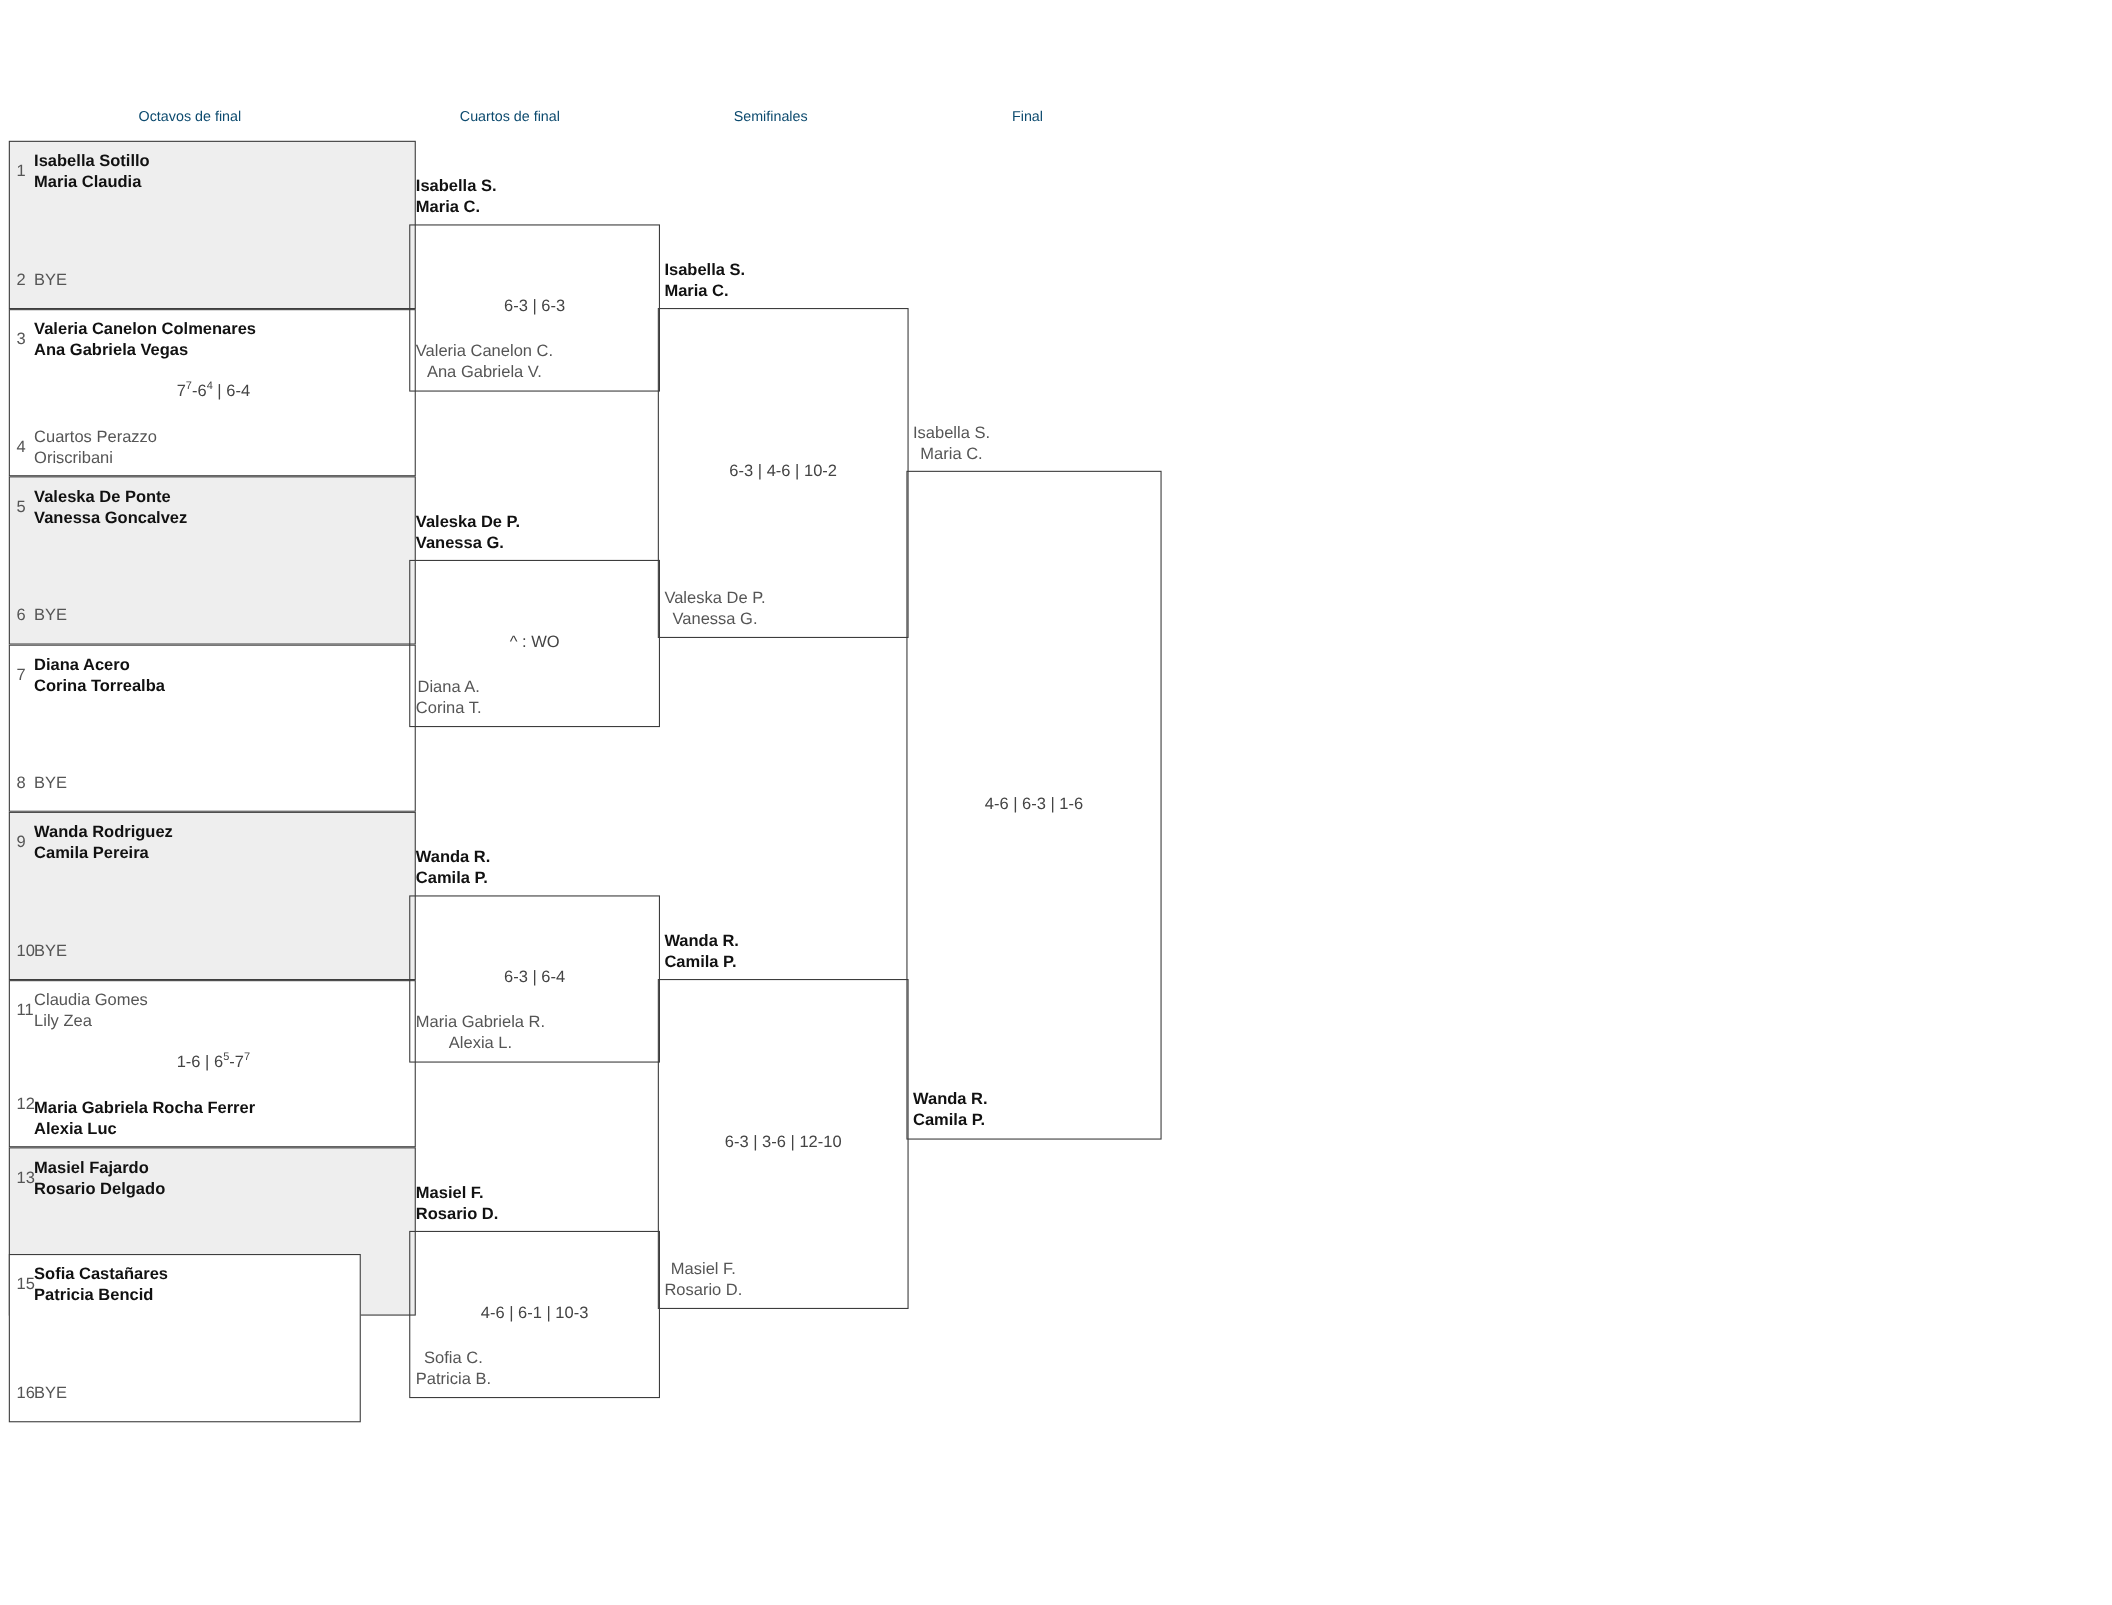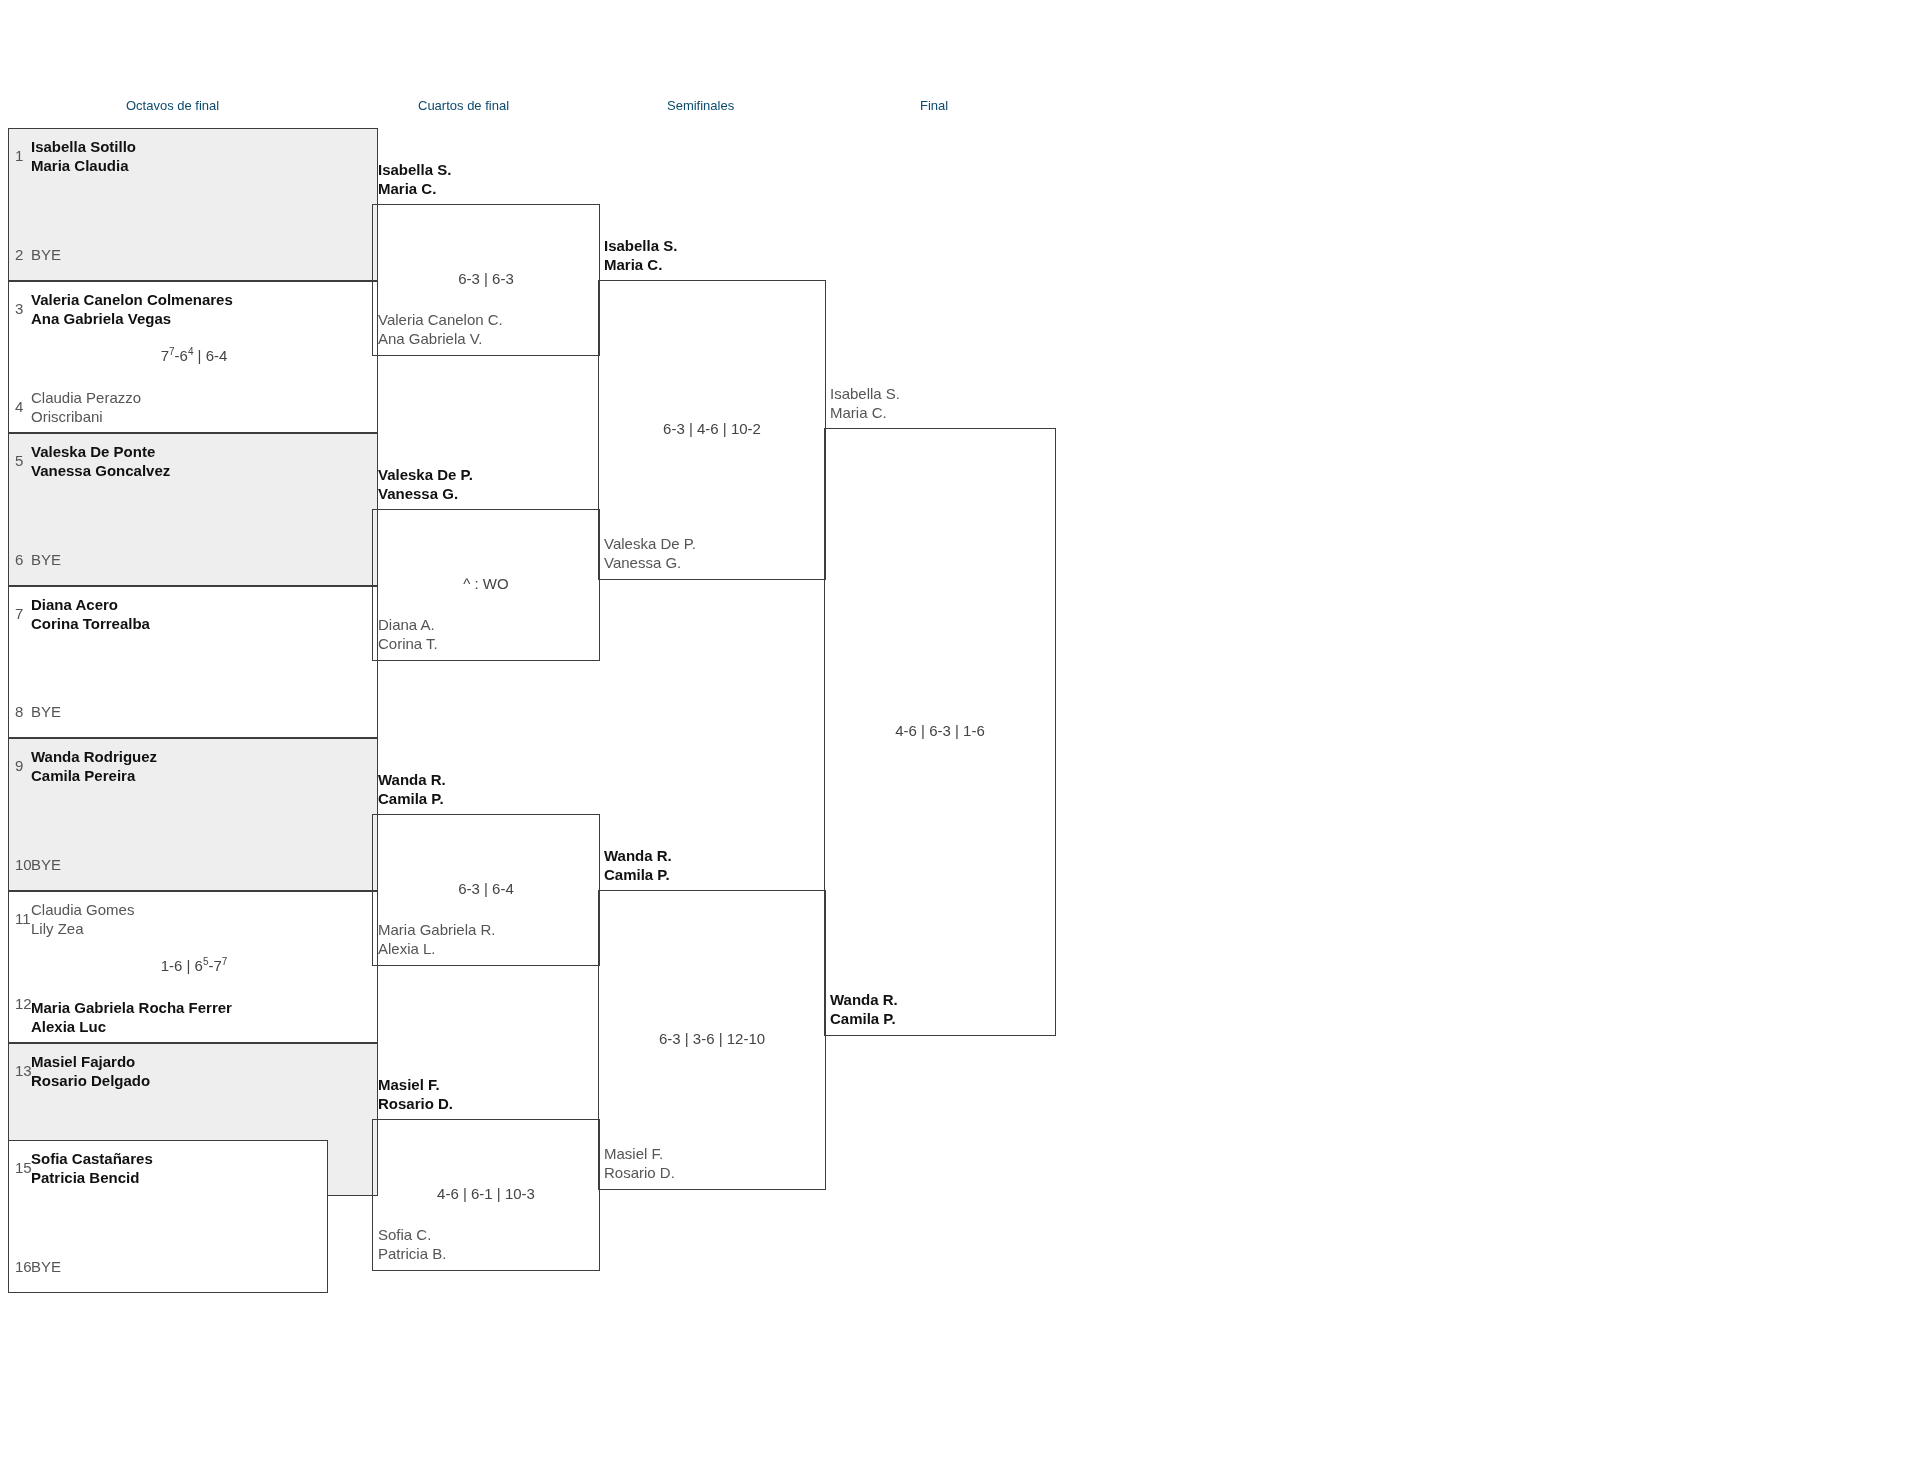--- a/index.html
+++ b/index.html
@@ -66,21 +66,21 @@
   .mbox {
     position: absolute;
     border: 1px solid #3d3d3d;
     background: transparent;
   }
   .entry {
     position: absolute;
     font-size: 15px; line-height: 19px; white-space: nowrap;
   }
   .entry.win { font-weight: bold; color: #111; }
-  .entry.lose { font-weight: normal; color: #555; }
+  .entry.lose { font-weight: normal; color: #555; text-align: center; }
 </style>
 </head>
 <body>
 
 <div id="root">
 
 
 
   <div class="round-head" style="left:126px">Octavos de final</div>
   <div class="round-head" style="left:418px">Cuartos de final</div>
@@ -98,21 +98,21 @@
         <div class="bye" style="left:22px; top:116.5px;">BYE</div>
       </div>
       <div class="slot" style="left:8px; top:280.5px; width:370px; height:152.5px;">
         <div class="seed" style="top:18px;">3</div>
         <div class="names win" style="left:22px; top:8px;">
           <div>Valeria Canelon Colmenares</div>
           <div>Ana Gabriela Vegas</div>
         </div>
         <div class="seed" style="top:116.5px;">4</div>
         <div class="names lose" style="left:22px; top:106.5px;">
-          <div>Claudia Perazzo</div>
+          <div>Cuartos Perazzo</div>
           <div>Oriscribani</div>
         </div>
         <div class="score" style="left:0px; width:370px; top:64.25px;">7<sup>7</sup>-6<sup>4</sup> | 6-4</div>
       </div>
       <div class="slot shaded" style="left:8px; top:433px; width:370px; height:152.5px;">
         <div class="seed" style="top:18px;">5</div>
         <div class="names win" style="left:22px; top:8px;">
           <div>Valeska De Ponte</div>
           <div>Vanessa Goncalvez</div>
         </div>

